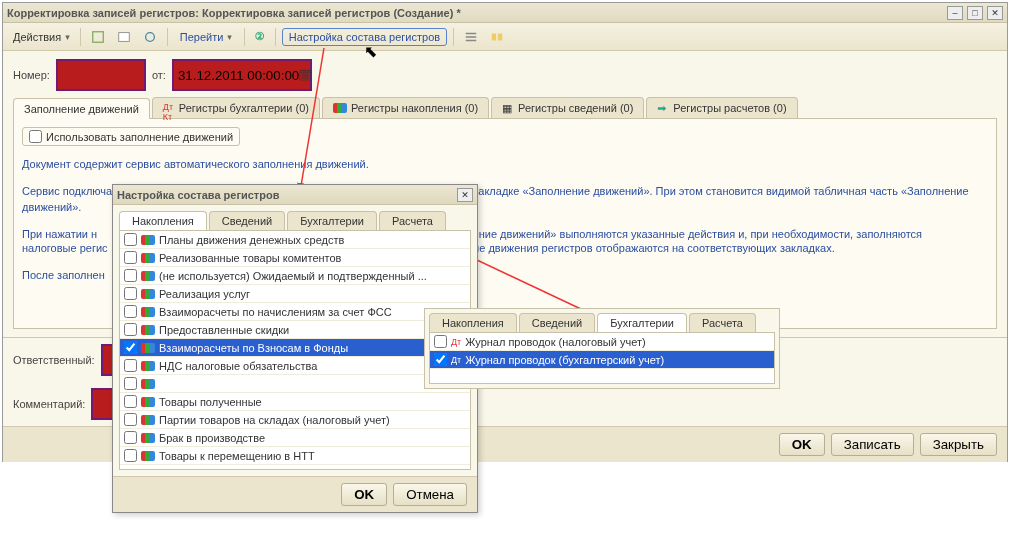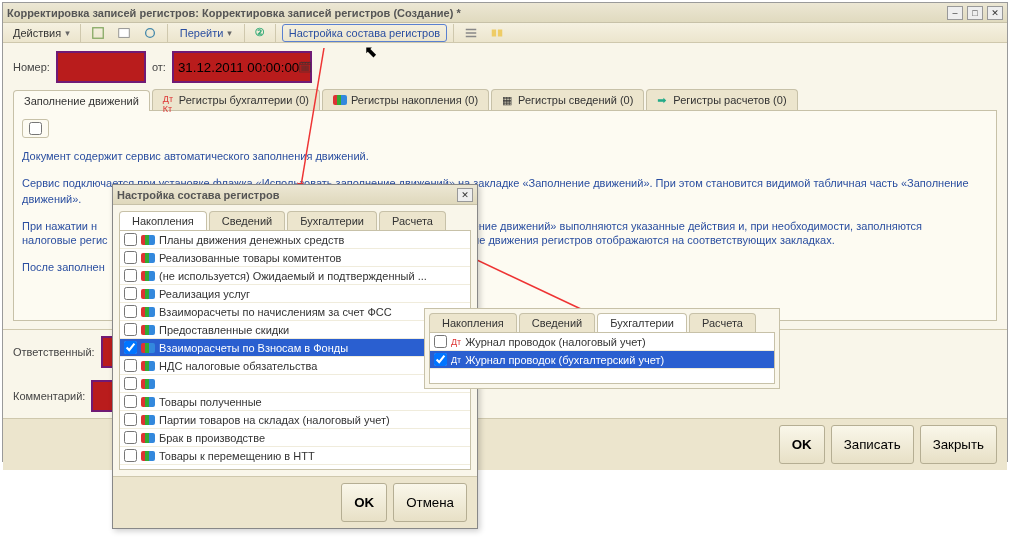--- a/index.html
+++ b/index.html
@@ -2,21 +2,21 @@
 <html><head>
 <meta charset="utf-8">
 <style>
   * { box-sizing: border-box; font-family: Arial, sans-serif; }
   body { margin: 0; background: #fff; font-size: 11px; color: #333; width: 1012px; height: 540px; position: relative; overflow: hidden; }
   .window { border: 1px solid #9a9a9a; background: #f5f2e5; position: absolute; }
   .titlebar { background: linear-gradient(#ece7d4,#e0dabf); height: 20px; display: flex; align-items: center; padding: 0 4px; border-bottom: 1px solid #c7c1a8; }
   .titlebar .title { flex: 1; font-weight: bold; color: #555; font-size: 11px; white-space: nowrap; overflow: hidden; }
   .win-btns { display: flex; gap: 4px; }
   .win-btn { width: 16px; height: 14px; border: 1px solid #999; background: #eee; font-size: 9px; text-align: center; line-height: 12px; cursor: pointer; }
-  .toolbar { background: linear-gradient(#f5f1e1,#ece5cd); height: 20px; display: flex; align-items: center; gap: 4px; padding: 0 6px; border-bottom: 1px solid #cfc8ad; }
+  .toolbar { background: linear-gradient(#f5f1e1,#ece5cd); height: 28px; display: flex; align-items: center; gap: 4px; padding: 0 6px; border-bottom: 1px solid #cfc8ad; }
   .tb-btn { padding: 2px 4px; color: #333; cursor: pointer; display: inline-flex; align-items: center; gap: 2px; }
   .tb-sep { width: 1px; height: 18px; background: #cfc8ad; margin: 0 2px; }
   .tb-link { color: #2a4ea0; padding: 2px 6px; border: 1px solid #5a80d0; border-radius: 3px; cursor: pointer; }
   .tb-link.go { border: none; color: #2a4ea0; }
   .tb-ico { width: 14px; height: 14px; display: inline-block; }
   .icon-triangle::after { content: "▾"; font-size: 9px; color: #666; margin-left: 2px; }
   .body-area { padding: 8px 10px; background: #f9f6ea; }
   .row { display: flex; align-items: center; gap: 6px; margin-bottom: 6px; }
   .label { color: #444; }
   .input { background: #b91c1c; border: 2px solid #701a75; height: 32px; padding: 0 4px; }
@@ -25,21 +25,21 @@
   .tabs { display: flex; border-bottom: 1px solid #c7c1a8; margin-top: 4px; }
   .tab { padding: 4px 10px; background: #ece5cd; border: 1px solid #c7c1a8; border-bottom: none; margin-right: 2px; border-radius: 4px 4px 0 0; cursor: pointer; display: flex; align-items: center; gap: 4px; }
   .tab.active { background: #fdfbf2; position: relative; top: 1px; }
   .tab-ico { width: 12px; height: 12px; display: inline-block; }
   .tab-content { background: #fdfbf2; border: 1px solid #c7c1a8; border-top: none; padding: 8px; min-height: 210px; }
   .checkbox-inline { display: inline-flex; align-items: center; gap: 4px; border: 1px solid #c7c1a8; padding: 2px 6px; background: #fdfbf2; border-radius: 3px; }
   .checkbox-inline input { margin: 0; }
   .info-text { margin: 10px 0 4px; color: #2a4ea0; line-height: 1.5; }
   .bottom-row { display: flex; align-items: center; gap: 6px; padding: 6px 10px; background: #f9f6ea; border-top: 1px solid #cfc8ad; }
   .footer-btns { display: flex; justify-content: flex-end; gap: 6px; padding: 6px 10px; background: #ece5cd; border-top: 1px solid #cfc8ad; }
-  .btn { background: linear-gradient(#faf7ea,#e7e0c6); border: 1px solid #b5ae93; padding: 11px 12px; border-radius: 3px; cursor: pointer; }
+  .btn { background: linear-gradient(#faf7ea,#e7e0c6); border: 1px solid #b5ae93; padding: 3px 12px; border-radius: 3px; cursor: pointer; }
   .btn.bold { font-weight: bold; }
   
   .dialog { position: absolute; border: 1px solid #888; background: #f9f6ea; box-shadow: 2px 2px 6px rgba(0,0,0,.2); }
   .dialog .titlebar { background: linear-gradient(#ece7d4,#dfd8bc); }
   .dtabs { display: flex; padding: 6px 6px 0; background: #f9f6ea; }
   .dtab { padding: 3px 12px; background: #ece5cd; border: 1px solid #c7c1a8; border-bottom: none; margin-right: 2px; border-radius: 4px 4px 0 0; cursor: pointer; }
   .dtab.active { background: #fff; }
   .list { background: #fff; border: 1px solid #c7c1a8; margin: 0 6px 6px; height: 240px; overflow: auto; }
   .list-row { display: flex; align-items: center; gap: 4px; padding: 2px 4px; border-bottom: 1px solid #f0ecdc; cursor: pointer; white-space: nowrap; }
   .list-row.selected { background: #2a5fd0; color: #fff; }
@@ -128,20 +128,21 @@
           <span>Регистры сведений (0)</span>
         </div>
       <div class="tab">
           <span class="tab-ico" style="color:#2a8;">➡</span>
           <span>Регистры расчетов (0)</span>
         </div>
     </div>
     <div class="tab-content">
       <label class="checkbox-inline">
         <input type="checkbox" style="">
+        <span>Использовать заполнение движений</span>
       </label>
       <div class="info-text">Документ содержит сервис автоматического заполнения движений.</div>
       <div class="info-text">Сервис подключается при установке флажка «Использовать заполнение движений» на закладке «Заполнение движений». При этом становится видимой табличная часть «Заполнение движений».</div>
       <div class="info-text"><span>При нажатии н</span><span style="visibility:hidden;">xxxxxxxxxxxxxxxxxxxxxxxxxxxxxxxxxxxxxxxxxxxxxxxxxxxxxxxxxxxxxxxxxx</span><span>лнение движений» выполняются указанные действия и, при необходимости, заполняются</span></div>
       <div class="info-text" style="margin-top:-6px;"><span>налоговые регис</span><span style="visibility:hidden;">xxxxxxxxxxxxxxxxxxxxxxxxxxxxxxxxxxxxxxxxxxxxxxxxxxxxxxxxxxxxxxxx</span><span>ьные движения регистров отображаются на соответствующих закладках.</span></div>
       <div class="info-text">После заполнен</div>
     </div>
   </div>
   <div class="bottom-row">
     <span class="label">Ответственный:</span>

